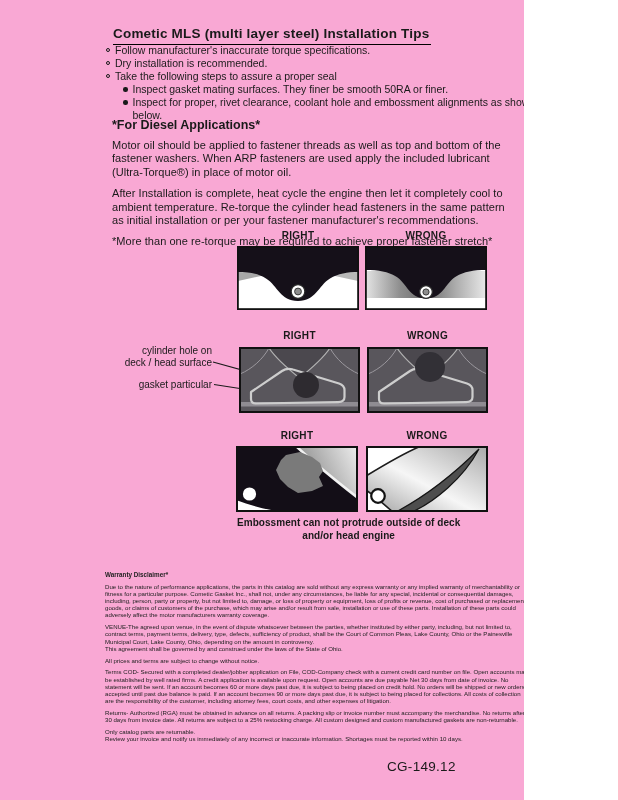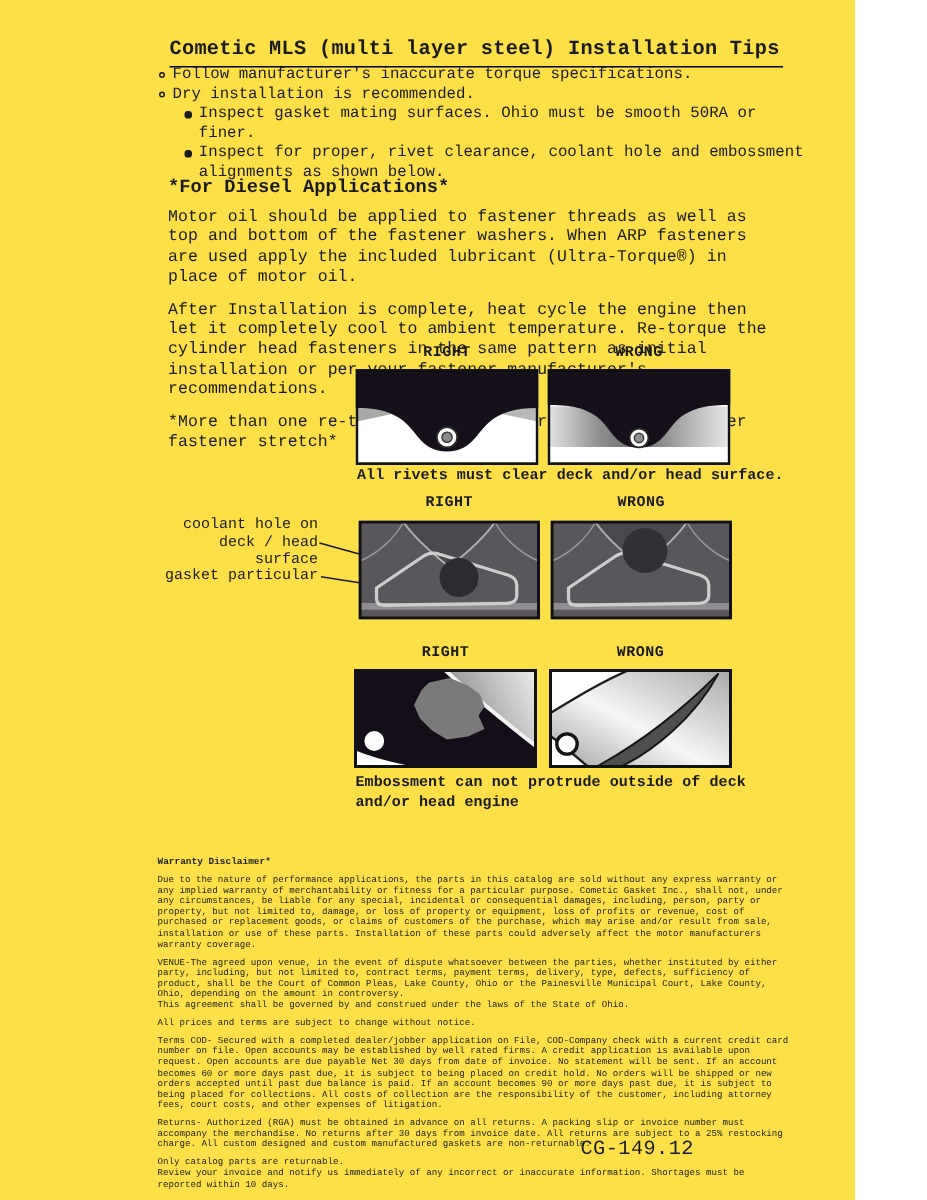--- a/index.html
+++ b/index.html
@@ -1,19 +1,19 @@
 <!DOCTYPE html>
 <html><head>
 <meta charset="utf-8">
 <style>
   * { margin:0; padding:0; box-sizing:border-box; }
   html,body { background:#ffffff; }
   .page {
-    position:relative; width:570px; height:800px; background:#fde047;
-    font-family:Liberation Mono, monospace; color:#1a1a1a; overflow:hidden;
+    position:relative; width:524px; height:800px; background:#f9a8d4;
+    font-family:Liberation Sans, sans-serif; color:#1a1a1a; overflow:hidden;
   }
   .abs { position:absolute; }
   
   .title {
     left:113px; top:26px; font-size:13.5px; font-weight:bold; letter-spacing:0.2px;
     border-bottom:1.5px solid #000; padding-bottom:2.5px; padding-right:2px;
   }
   
   .bullets { left:106px; top:44px; width:430px; }
   .b { display:flex; gap:5px; font-size:10.5px; line-height:13px; }
@@ -44,23 +44,27 @@
 
   <div class="abs bullets">
     <div class="b">
       <span class="m-circle"></span>
       <span>Follow manufacturer's inaccurate torque specifications.</span>
     </div>
     <div class="b">
       <span class="m-circle"></span>
       <span>Dry installation is recommended.</span>
     </div>
+    <div class="b">
+      <span class="m-circle"></span>
+      <span>Take the following steps to assure a proper seal</span>
+    </div>
     <div class="b sub">
       <span class="m-dot"></span>
-      <span>Inspect gasket mating surfaces.  Ohio must be smooth 50RA or finer.</span>
+      <span>Inspect gasket mating surfaces.  They finer be smooth 50RA or finer.</span>
     </div>
     <div class="b sub">
       <span class="m-dot"></span>
       <span>Inspect for proper, rivet clearance, coolant hole and embossment alignments as shown below.</span>
     </div>
   </div>
 
   <div class="abs diesel">
     <h2>*For Diesel Applications*</h2>
     <p>Motor oil should be applied to fastener threads as well as top and bottom of the fastener washers. When ARP fasteners are used apply the included lubricant (Ultra-Torque®) in place of motor oil.</p>
@@ -93,27 +97,26 @@
     </defs>
     <rect x="0" y="0" width="122" height="64" fill="#ffffff"></rect>
     <rect x="1" y="25" width="120" height="27" fill="url(#gw1)"></rect>
     <rect x="1" y="52" width="120" height="11" fill="#ffffff"></rect>
     <path d="M0 0 H122 V24 C108 24 99 25.5 91 30.5 C80 37 78 52.5 61 52.5 C44 52.5 42 37 31 30.5 C23 25.5 14 24 0 24 Z" fill="#151019"></path>
     <circle cx="61" cy="46" r="6.3" fill="#ffffff" stroke="#2b2b2b" stroke-width="1.2"></circle>
     <circle cx="61" cy="46" r="3.1" fill="#8d8d8d" stroke="#3a3a3a" stroke-width="1"></circle>
     <rect x="0.9" y="0.9" width="120.2" height="62.2" fill="none" stroke="#111111" stroke-width="1.8"></rect>
   </svg>
 
-  <div class="abs dg-cap" style="left:238px; top:312px;">All rivets must clear deck and/or head surface.</div>
 
   <div class="abs dg-hdr" style="left:239px; top:330px; width:121px;">RIGHT</div>
   <div class="abs dg-hdr" style="left:367px; top:330px; width:121px;">WRONG</div>
 
   <div class="abs dg-lbl" style="left:104px; top:345px; width:108px;">
-    <div>coolant hole on</div>
+    <div>cylinder hole on</div>
     <div>deck / head surface</div>
   </div>
   <div class="abs dg-lbl" style="left:104px; top:379px; width:108px;">gasket particular</div>
 
   <svg class="abs" style="left:212px; top:350px;" width="100" height="46" viewBox="0 0 100 46">
     <line x1="1" y1="12" x2="84" y2="35" stroke="#1a1a1a" stroke-width="1.1"></line>
     <line x1="2" y1="34.5" x2="50" y2="42" stroke="#1a1a1a" stroke-width="1.1"></line>
   </svg>
 
   <svg class="abs" style="left:239px; top:347px;" width="121" height="66" viewBox="0 0 121 66">
@@ -166,21 +169,21 @@
         <stop offset="1" stop-color="#a8a8a8"></stop>
       </linearGradient>
     </defs>
     <rect x="0" y="0" width="122" height="66" fill="#ffffff"></rect>
     <path d="M0 30 C 18 19 36 8 55 0 L122 0 L122 66 L27 66 C 17 57.5 8.5 50 0 44 Z" fill="url(#g3w)" stroke="#1c1c1c" stroke-width="1.6"></path>
     <path d="M30 66 C 58 51 88 28 113 3 C 97 33 68 56 46 66 Z" fill="#4e4e4e" stroke="#151515" stroke-width="1.2"></path>
     <circle cx="12" cy="50" r="6.8" fill="#ffffff" stroke="#121212" stroke-width="2.2"></circle>
     <rect x="1" y="1" width="120" height="64" fill="none" stroke="#111111" stroke-width="2"></rect>
   </svg>
 
-  <div class="abs dg-cap" style="left:237px; top:517px;">
+  <div class="abs dg-cap" style="left:237px; top:517px;text-align:center;">
     <div>Embossment can not protrude outside of deck</div>
     <div>and/or head engine</div>
   </div>
 
   <div class="abs fine">
     <h3>Warranty Disclaimer*</h3>
     <p>Due to the nature of performance applications, the parts in this catalog are sold without any express warranty or any implied warranty of merchantability or fitness for a particular purpose.  Cometic Gasket Inc., shall not, under any circumstances, be liable for any special, incidental or consequential damages, including, person, party or property, but not limited to, damage, or loss of property or equipment, loss of profits or revenue, cost of purchased or replacement goods, or claims of customers of the purchase, which may arise and/or result from sale, installation or use of these parts.  Installation of these parts could adversely affect the motor manufacturers warranty coverage.</p>
     <p>
       <span>VENUE-The agreed upon venue, in the event of dispute whatsoever between the parties, whether instituted by either party, including, but not limited to, contract terms, payment terms, delivery, type, defects, sufficiency of product, shall be the Court of Common Pleas, Lake County, Ohio or the Painesville Municipal Court, Lake County, Ohio, depending on the amount in controversy.</span><br>
       <span>This agreement shall be governed by and construed under the laws of the State of Ohio.</span>

